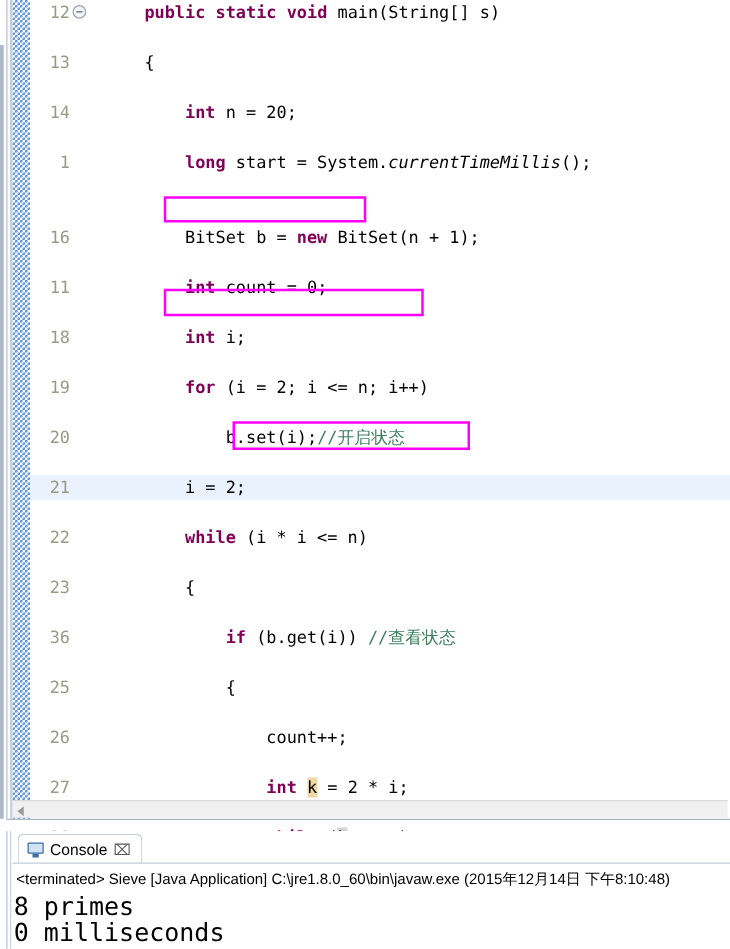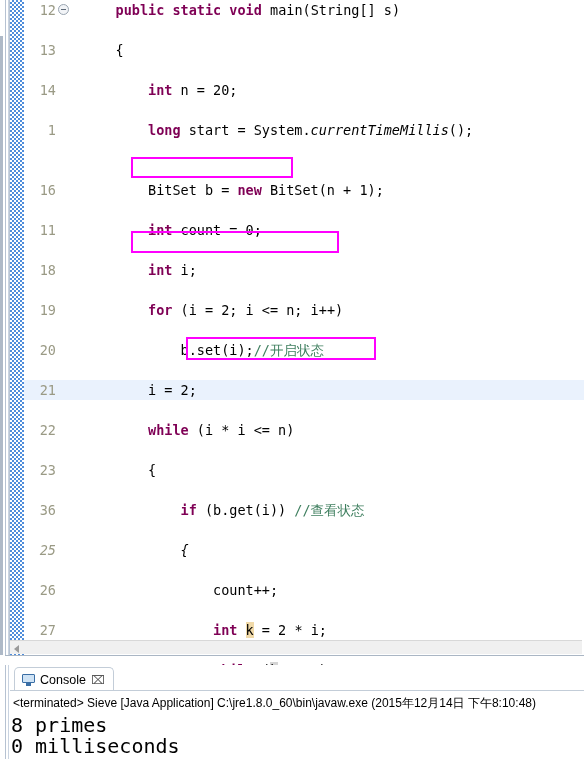--- a/index.html
+++ b/index.html
@@ -272,21 +272,21 @@
         <div class="ln" style="top: 60px;"><span class="lnum">1</span><span class="lcode">        <span class="kw">long</span><span class="plain"> start = System.</span><span class="ital">currentTimeMillis</span><span class="plain">();</span></span></div>
         <div class="ln" style="top: 80px; margin-top: 20px;"><span class="lnum">16</span><span class="lcode">        <span class="plain">BitSet b = </span><span class="kw">new</span><span class="plain"> BitSet(n + </span><span class="plain">1</span><span class="plain">);</span></span></div>
         <div class="ln" style="top: 100px;"><span class="lnum">11</span><span class="lcode">        <span class="kw">int</span><span class="plain"> count = </span><span class="plain">0</span><span class="plain">;</span></span></div>
         <div class="ln" style="top: 120px;"><span class="lnum">18</span><span class="lcode">        <span class="kw">int</span><span class="plain"> i;</span></span></div>
         <div class="ln" style="top: 140px;"><span class="lnum">19</span><span class="lcode">        <span class="kw">for</span><span class="plain"> (i = </span><span class="plain">2</span><span class="plain">; i &lt;= n; i++)</span></span></div>
         <div class="ln" style="top: 160px;"><span class="lnum">20</span><span class="lcode">            <span class="plain">b.set(i);</span><span class="cmt">//开启状态</span></span></div>
         <div class="ln" style="top: 180px;"><span class="lnum">21</span><span class="lcode">        <span class="plain">i = </span><span class="plain">2</span><span class="plain">;</span></span></div>
         <div class="ln" style="top: 200px;"><span class="lnum">22</span><span class="lcode">        <span class="kw">while</span><span class="plain"> (i * i &lt;= n)</span></span></div>
         <div class="ln" style="top: 220px;"><span class="lnum">23</span><span class="lcode">        <span class="plain">{</span></span></div>
         <div class="ln" style="top: 240px;"><span class="lnum">36</span><span class="lcode">            <span class="kw">if</span><span class="plain"> (b.get(i)) </span><span class="cmt">//查看状态</span></span></div>
-        <div class="ln" style="top: 260px; font-style: italic;"><span class="lnum">25</span><span class="lcode">            <span class="plain">{</span></span></div>
+        <div class="ln" style="top: 260px;"><span class="lnum">25</span><span class="lcode">            <span class="plain">{</span></span></div>
         <div class="ln" style="top: 280px;"><span class="lnum">26</span><span class="lcode">                <span class="plain">count++;</span></span></div>
         <div class="ln" style="top: 300px;"><span class="lnum">27</span><span class="lcode">                <span class="kw">int</span><span class="plain"> </span><span class="decl">k</span><span class="plain"> = </span><span class="plain">2</span><span class="plain"> * i;</span></span></div>
         <div class="ln" style="top: 320px;"><span class="lnum">28</span><span class="lcode">                <span class="kw">while</span><span class="plain"> (</span><span class="occ">k</span><span class="plain"> &lt;= n)</span></span></div>
       </div>
 
     <div id="boxes">
         <div class="box" style="left: 131px; top: 157px; width: 162px; height: 21px;"></div>
         <div class="box" style="left: 131px; top: 231px; width: 208px; height: 22px;"></div>
         <div class="box" style="left: 186px; top: 337px; width: 190px; height: 23px;"></div>
       </div>

